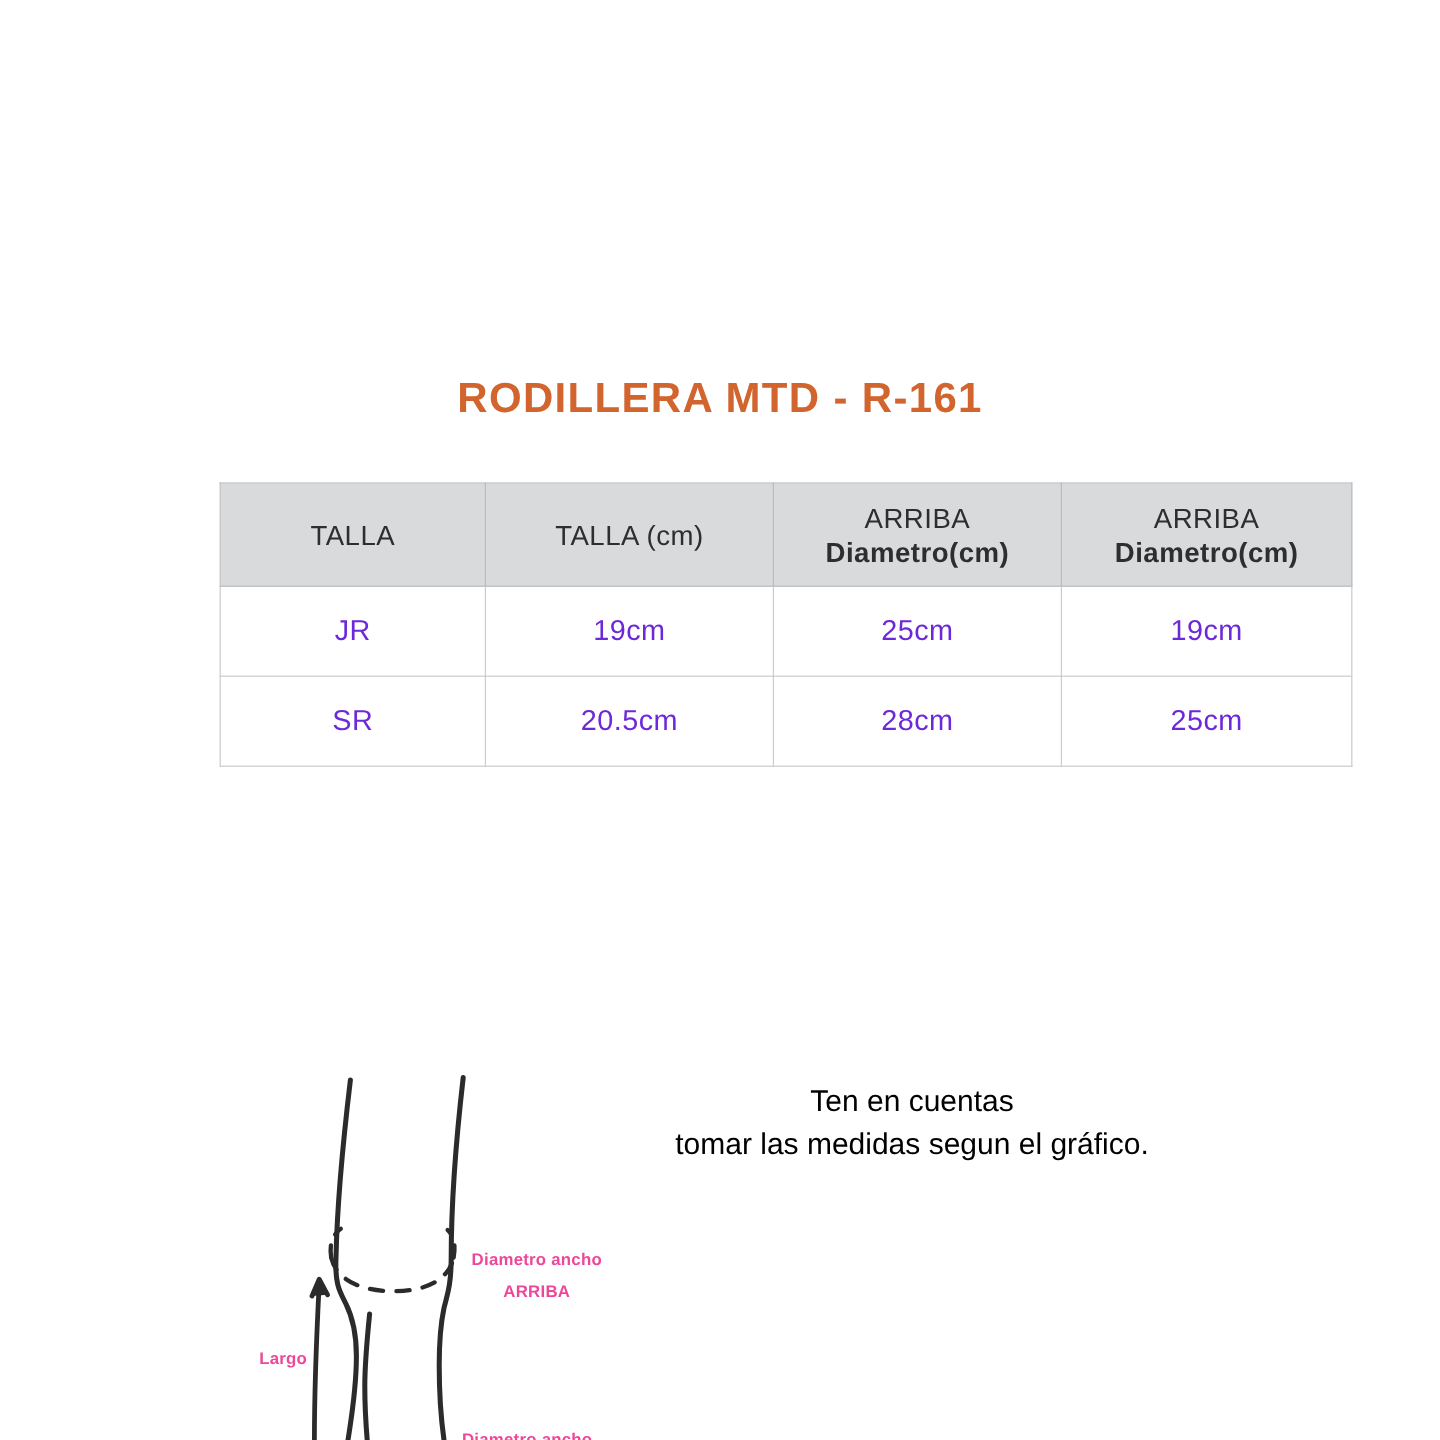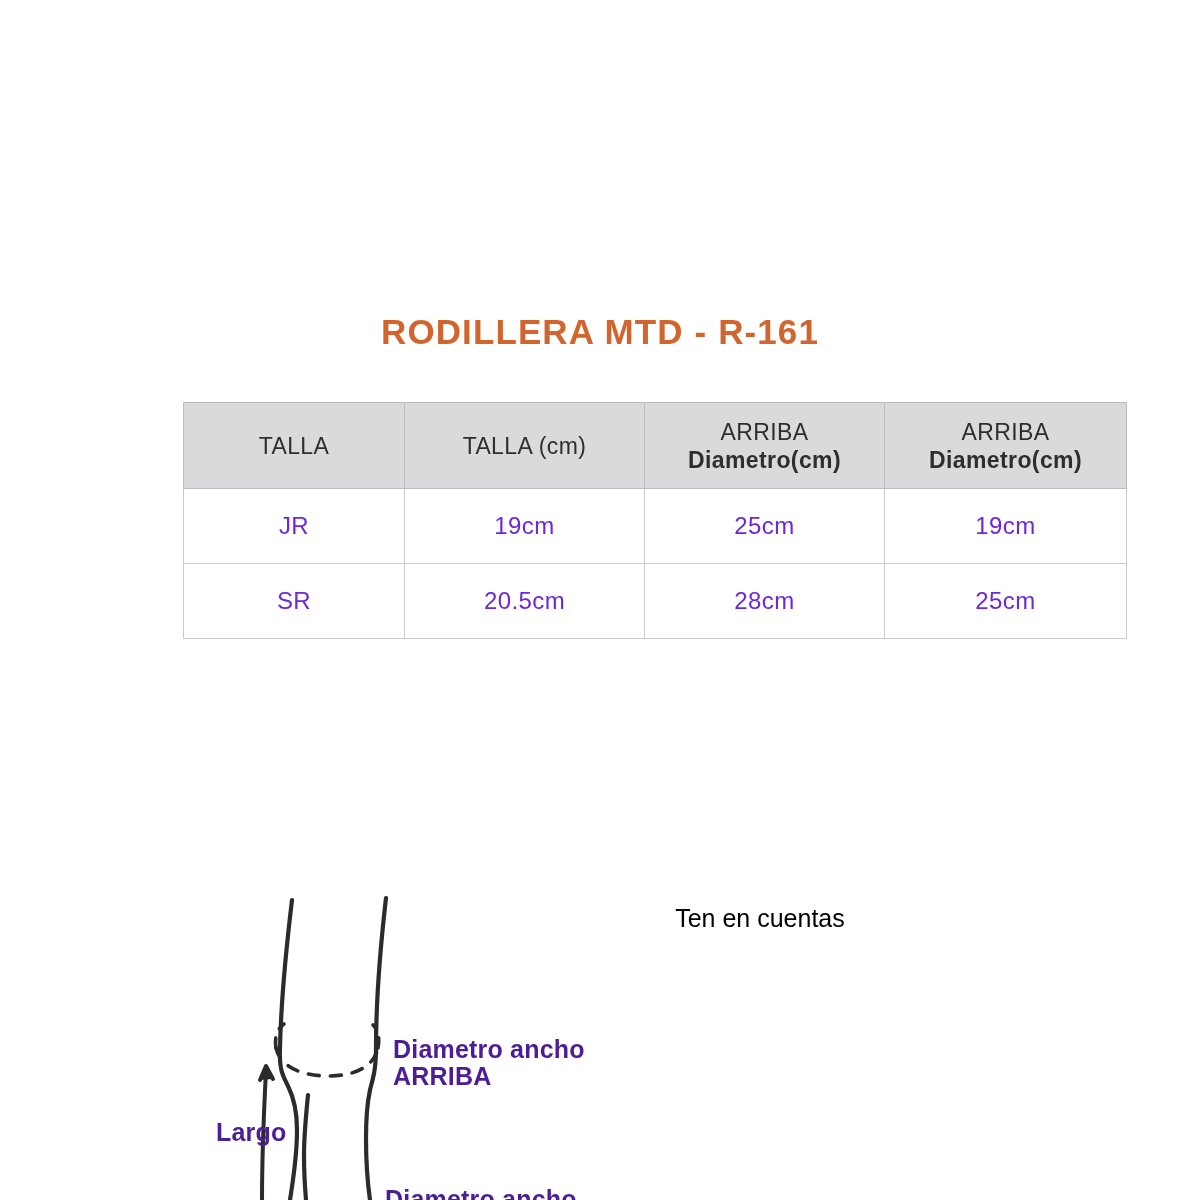--- a/index.html
+++ b/index.html
@@ -104,26 +104,27 @@
     position: absolute;
     left: 180px;
     top: 880px;
     width: 440px;
     height: 320px;
   }
   .leg-diagram svg { display: block; }
 
   .diag-label {
     position: absolute;
-    color: #4c1d95;
-    font-size: 25px;
+    color: #ec4899;
+    font-size: 14px;
     line-height: 27px;
     font-weight: 600;
     letter-spacing: 0.2px;
     white-space: nowrap;
+    text-align: center;
   }
   .label-arriba { left: 393px; top: 1036px; }
   .label-largo  { left: 216px; top: 1119px; }
   .label-abajo  { left: 385px; top: 1186px; }
 </style>
 </head>
 <body>
 
 <div class="intro-note">
 </div>
@@ -166,20 +167,21 @@
       <td>SR</td>
       <td>20.5cm</td>
       <td>28cm</td>
       <td>25cm</td>
     </tr>
   </tbody>
 </table>
 
 <div class="guide-note">
   <span>Ten en cuentas</span>
+  <span class="l2">tomar las medidas segun el gráfico.</span>
 </div>
 
 <div class="leg-diagram">
   <svg width="440" height="320" viewBox="0 0 440 320" fill="none" xmlns="http://www.w3.org/2000/svg">
 
     <path d="M112 20 C 106 70, 101 120, 100 168 C 99 190, 103 196, 108 206
              C 114 218, 117 232, 117 250 C 117 278, 113 300, 110 320" stroke="#2b2b2b" stroke-width="4.2" stroke-linecap="round" fill="none"></path>
 
     <path d="M128 215 C 126 235, 124 255, 124 275 C 124 296, 125 308, 126 320" stroke="#2b2b2b" stroke-width="4.2" stroke-linecap="round" fill="none"></path>
 

